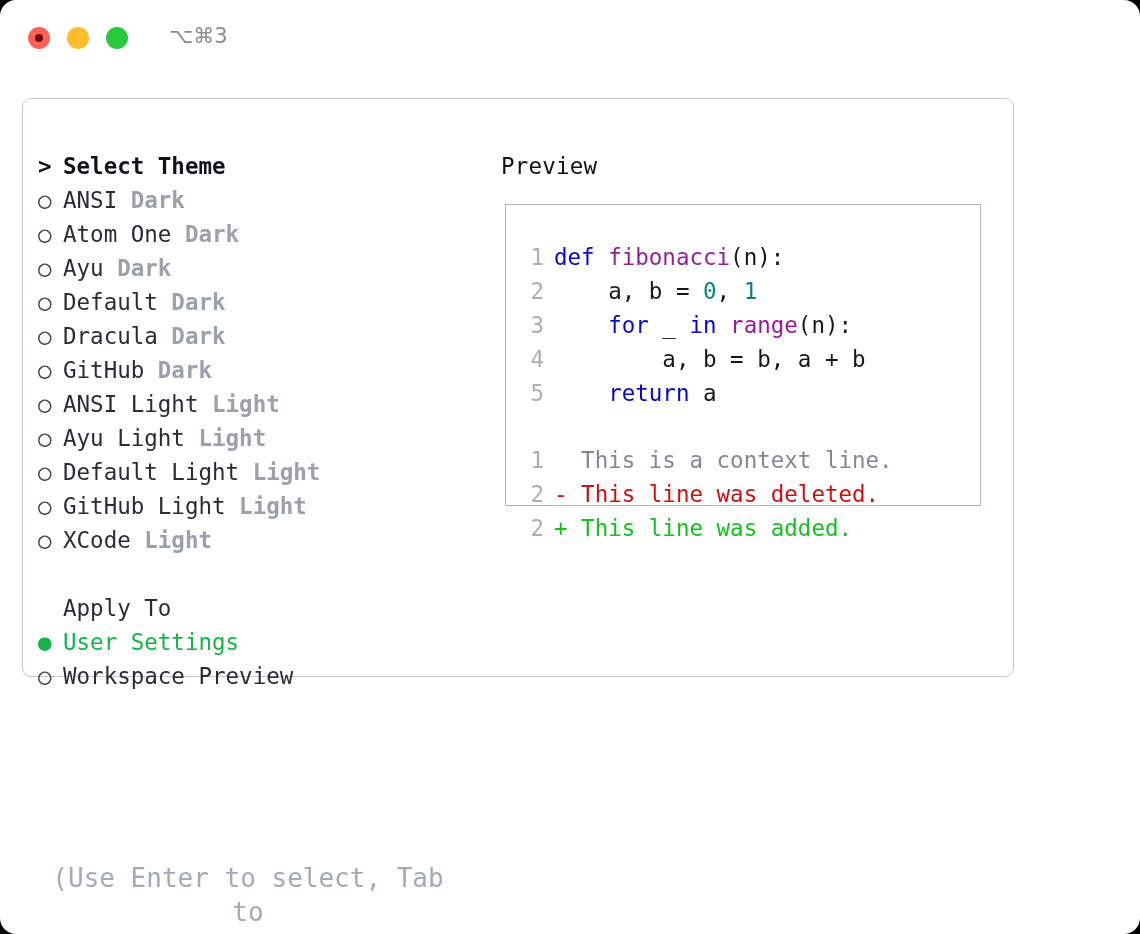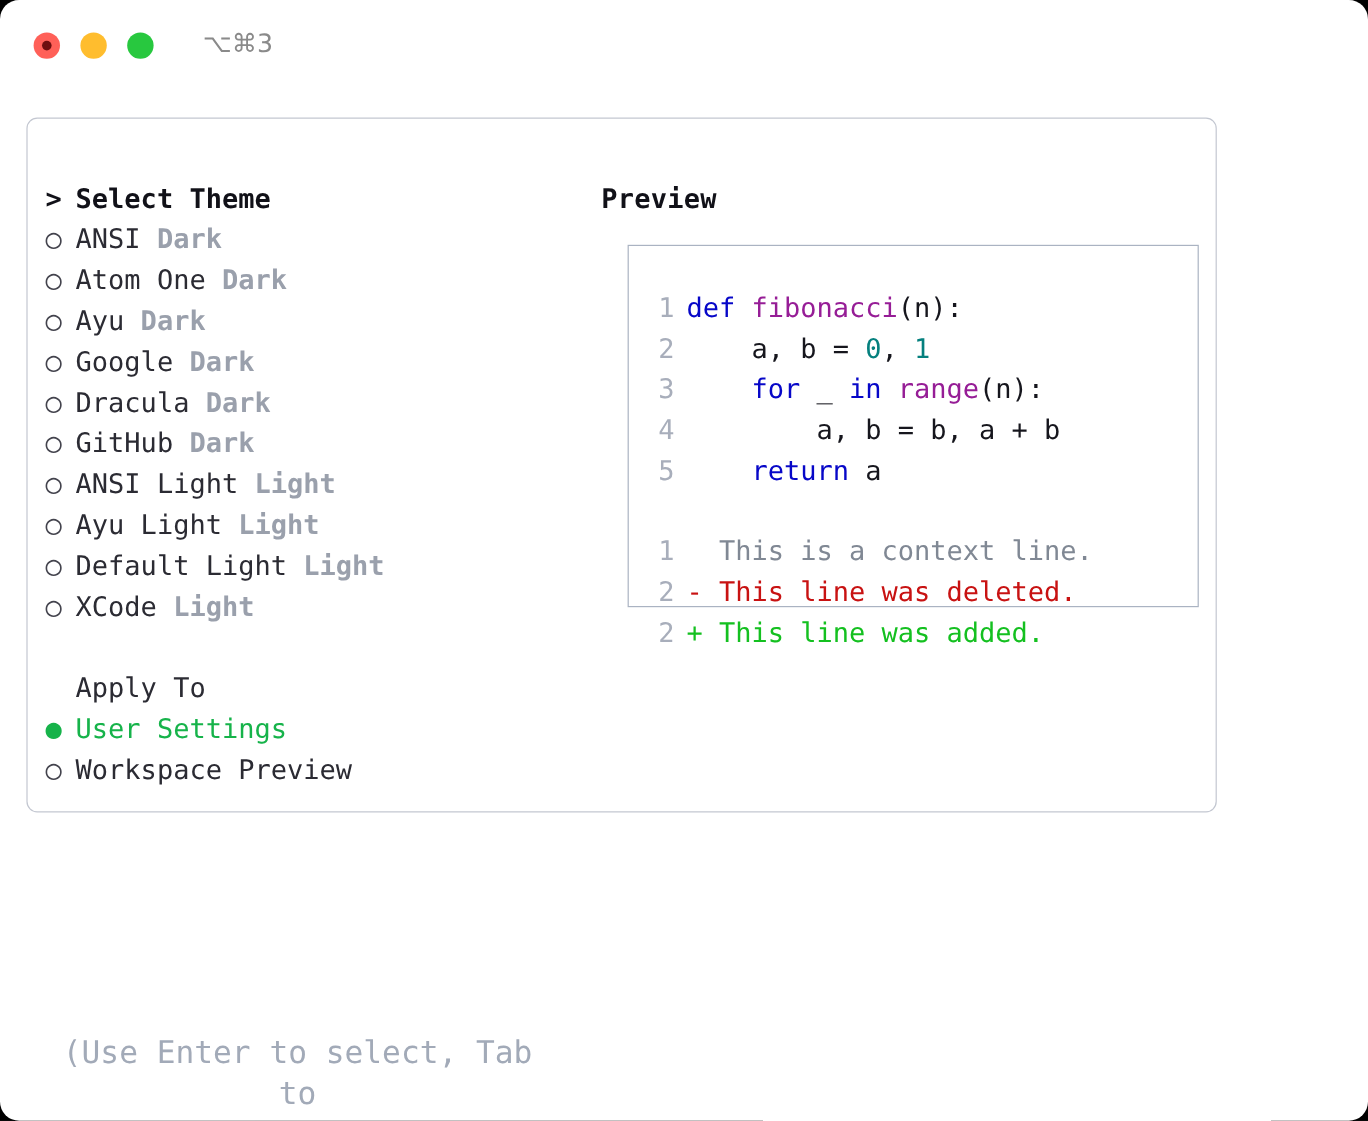--- a/index.html
+++ b/index.html
@@ -119,26 +119,26 @@
   #right-col {
     position: absolute;
     left: 478px;
     top: 50px;
     width: 500px;
   }
   #preview-title {
     font-size: 22.5px;
     line-height: 34px;
     color: #111118;
-    font-weight: bold;
+    font-weight: normal;
     letter-spacing: 0.2px;
   }
   #preview-box {
     position: absolute;
-    left: 22px;
+    left: 4px;
     top: 55px;
     width: 476px;
     height: 302px;
     border: 1px solid #aab3c2;
     box-sizing: border-box;
     background: #ffffff;
   }
   #code-area {
     position: absolute;
     left: 12px;
@@ -186,26 +186,27 @@
   </div>
 
   <div id="panel">
 
     <div id="left-col">
       <div id="theme-list">
           <div class="row"><span class="marker marker-caret">&gt;</span><span class="label-bold">Select Theme</span></div>
           <div class="row"><span class="marker marker-off">○</span><span class="label-normal">ANSI</span><span class="tag"> Dark</span></div>
           <div class="row"><span class="marker marker-off">○</span><span class="label-normal">Atom One</span><span class="tag"> Dark</span></div>
           <div class="row"><span class="marker marker-off">○</span><span class="label-normal">Ayu</span><span class="tag"> Dark</span></div>
-          <div class="row"><span class="marker marker-off">○</span><span class="label-normal">Google</span><span class="tag"> Dark</span></div>
+          <div class="row"><span class="marker marker-off">○</span><span class="label-normal">Default</span><span class="tag"> Dark</span></div>
           <div class="row"><span class="marker marker-off">○</span><span class="label-normal">Dracula</span><span class="tag"> Dark</span></div>
           <div class="row"><span class="marker marker-off">○</span><span class="label-normal">GitHub</span><span class="tag"> Dark</span></div>
           <div class="row"><span class="marker marker-off">○</span><span class="label-normal">ANSI Light</span><span class="tag"> Light</span></div>
           <div class="row"><span class="marker marker-off">○</span><span class="label-normal">Ayu Light</span><span class="tag"> Light</span></div>
           <div class="row"><span class="marker marker-off">○</span><span class="label-normal">Default Light</span><span class="tag"> Light</span></div>
+          <div class="row"><span class="marker marker-off">○</span><span class="label-normal">GitHub Light</span><span class="tag"> Light</span></div>
           <div class="row"><span class="marker marker-off">○</span><span class="label-normal">XCode</span><span class="tag"> Light</span></div>
         </div>
       <div id="section-gap"></div>
       <div id="apply-list">
           <div class="row"><span class="marker"> </span><span class="label-normal">Apply To</span></div>
           <div class="row"><span class="marker marker-on">●</span><span class="label-selected">User Settings</span></div>
           <div class="row"><span class="marker marker-off">○</span><span class="label-normal">Workspace Preview</span></div>
         </div>
     </div>
 

